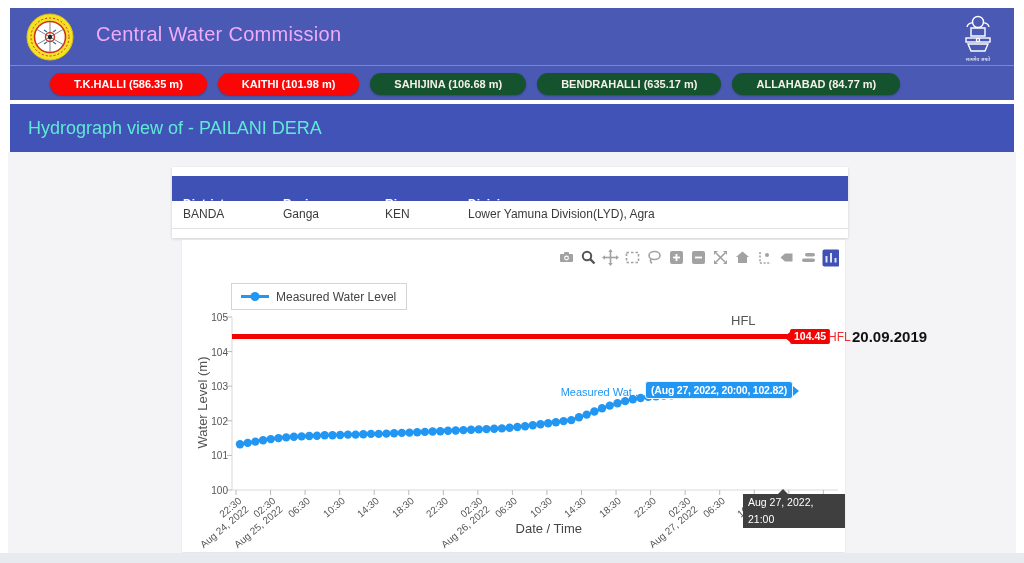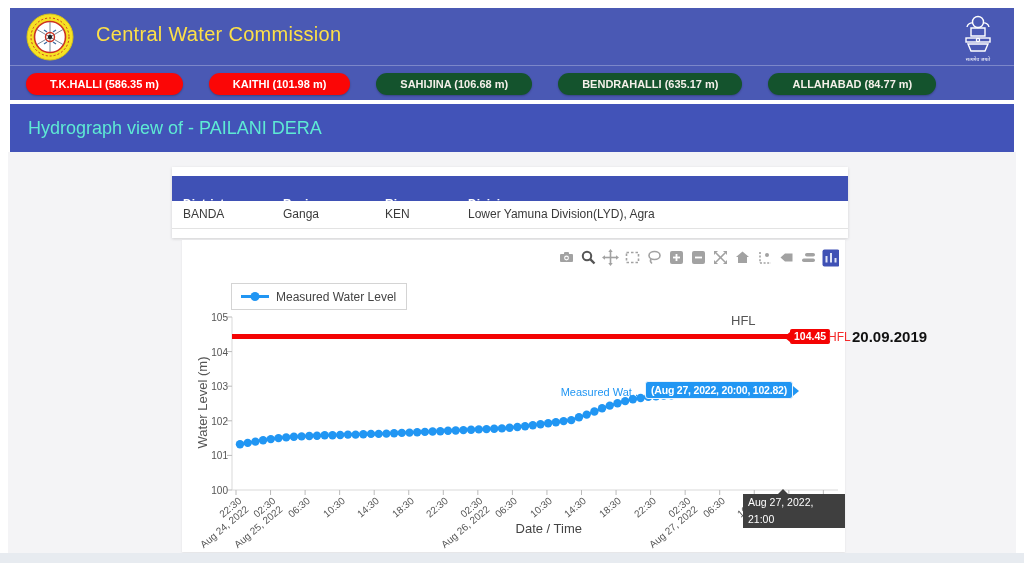--- a/index.html
+++ b/index.html
@@ -3,26 +3,26 @@
 <meta charset="utf-8">
 <style>
   html,body{margin:0;padding:0;background:#fff;}
   .screen{position:relative;width:1024px;height:563px;background:#ffffff;overflow:hidden;
           font-family:"Liberation Sans","DejaVu Sans",sans-serif;}
 
   
   .app-header{position:absolute;left:10px;top:8px;width:1004px;height:92px;background:#4a59b4;}
   .header-divider{position:absolute;left:0;top:57px;width:100%;height:1px;background:rgba(255,255,255,.28);}
   .cwc-logo{position:absolute;left:16px;top:5px;width:48px;height:48px;}
-  .app-title{position:absolute;left:86px;top:15px;font-size:20px;color:#fde047;letter-spacing:.3px;}
+  .app-title{position:absolute;left:86px;top:15px;font-size:20px;color:#f0abfc;letter-spacing:.3px;}
   .emblem{position:absolute;right:16px;top:4px;width:40px;height:56px;}
 
   
   .chips-row{position:absolute;left:0;top:60px;width:100%;height:32px;display:flex;align-items:center;
-             padding-left:16px;gap:26px;overflow:hidden;box-sizing:border-box;}
+             padding-left:40px;gap:11px;overflow:hidden;box-sizing:border-box;}
   .chip{flex:0 0 auto;height:22px;line-height:22px;border-radius:11px;padding:0 24px;
         font-size:11px;font-weight:bold;text-align:center;cursor:pointer;box-shadow:0 1px 2px rgba(0,0,0,.25);}
   .chip.red{background:#fb0606;color:#ffffff;}
   .chip.orange{background:#14532d;color:#f4f0e9;}
 
   
   .hydro-bar{position:absolute;left:10px;top:104px;width:1004px;height:48px;background:#4253b8;}
   .hydro-title{position:absolute;left:18px;top:0;height:48px;line-height:48px;color:#5eead4;font-size:18px;}
 
   

